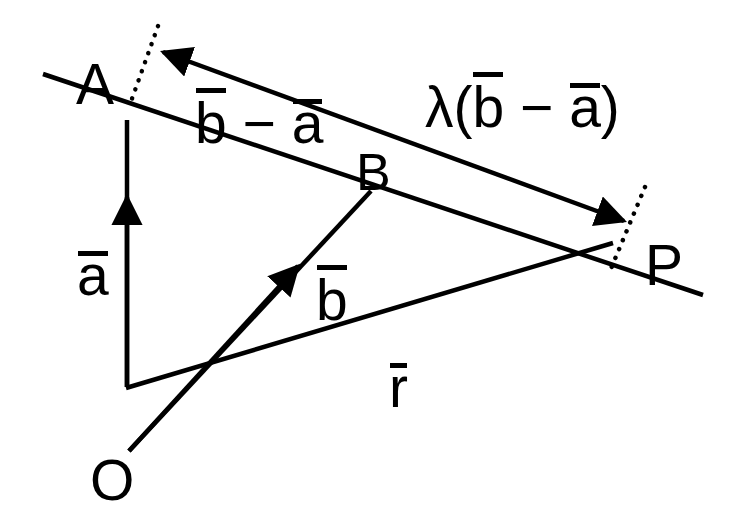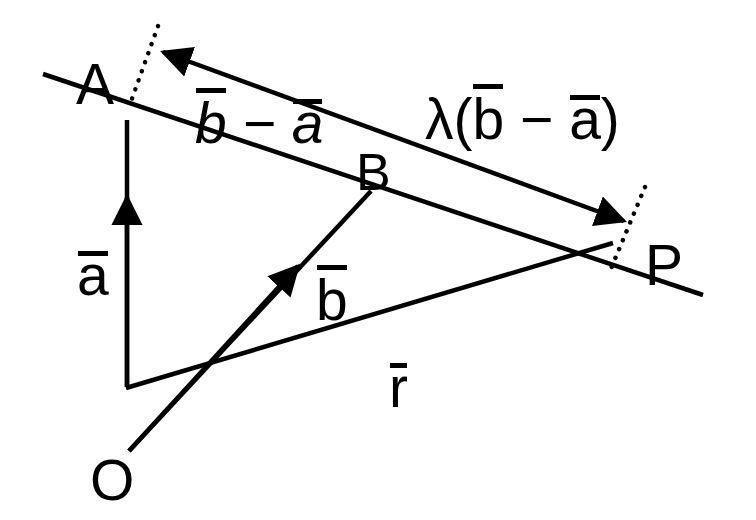--- a/index.html
+++ b/index.html
@@ -71,17 +71,17 @@
   <div class="lbl lbl-b" style="left:356px; top:146px;">B</div>
   <div class="lbl" style="left:645px; top:237px;">P</div>
   <div class="lbl" style="left:90px; top:452px;">O</div>
 
   <div class="lbl" style="left:77px; top:247px;"><span class="bar bar-x"><span>a</span></span></div>
 
   <div class="lbl" style="left:316px; top:272px;"><span class="bar bar-b"><span>b</span></span></div>
 
   <div class="lbl" style="left:389px; top:359px;"><span class="bar bar-x"><span>r</span></span></div>
 
-  <div class="lbl" style="left:195px; top:95px;font-style:italic;"><span class="bar bar-b"><span>b</span></span><span> − </span><span class="bar bar-x"><span>a</span></span></div>
+  <div class="lbl" style="left:195px; top:95px;"><span class="bar bar-b"><span>b</span></span><span> − </span><span class="bar bar-x"><span>a</span></span></div>
 
-  <div class="lbl" style="left:425px; top:79px;margin-top:12px;"><span>λ(</span><span class="bar bar-b"><span>b</span></span><span> − </span><span class="bar bar-x"><span>a</span></span><span>)</span></div>
+  <div class="lbl" style="left:425px; top:79px;"><span>λ(</span><span class="bar bar-b"><span>b</span></span><span> − </span><span class="bar bar-x"><span>a</span></span><span>)</span></div>
 
 </div>
 
 </body></html>

